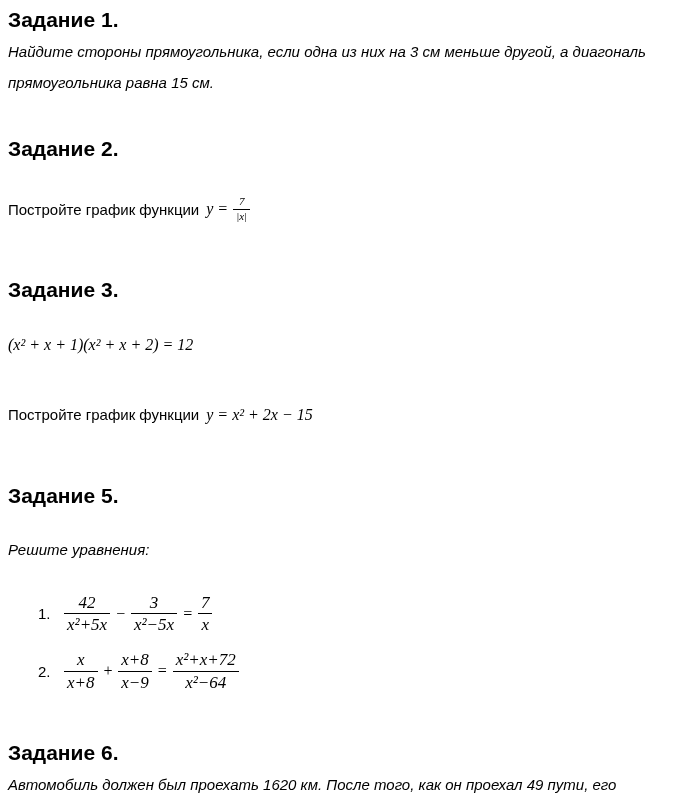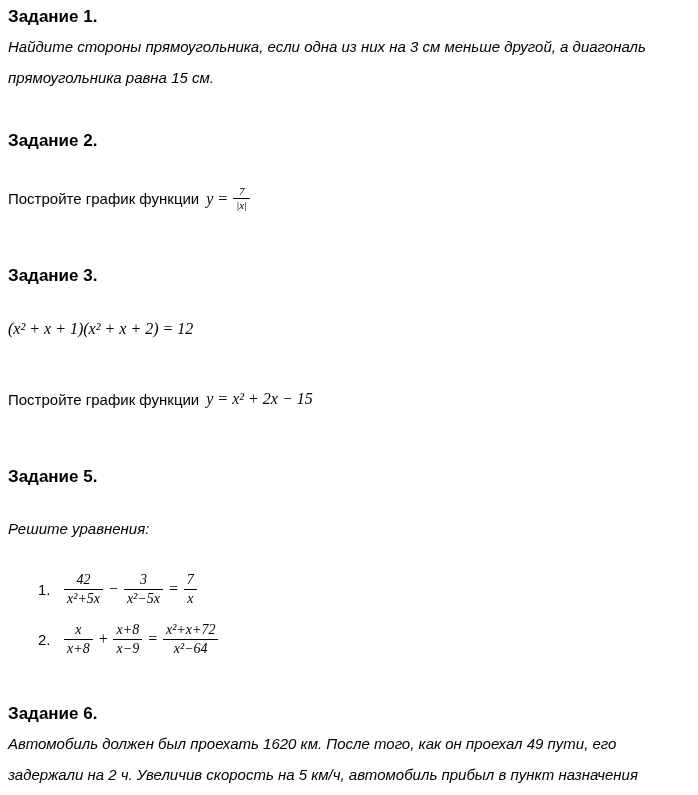--- a/index.html
+++ b/index.html
@@ -9,21 +9,21 @@
     min-height: 795px;
     margin: 0;
     padding: 6px 12px 10px 8px;
     font-family: "Liberation Sans", sans-serif;
     font-size: 15px;
     color: #000000;
   }
   section { margin: 0; }
   .task-title {
     font-weight: 700;
-    font-size: 17px;
+    font-size: 21px;
     margin: 0;
     line-height: 1.3;
   }
   .para {
     margin: 4px 0 0 0;
     line-height: 2.05;
     max-width: 682px;
     font-style: italic;
   }
   .line {
@@ -45,21 +45,21 @@
     display: inline-flex;
     flex-direction: column;
     align-items: stretch;
     text-align: center;
     vertical-align: middle;
     line-height: 1.25;
   }
   .frac .num { border-bottom: 1px solid #000; padding: 0 3px; }
   .frac .den { padding: 0 3px; }
   .frac-sm { font-size: 11px; }
-  .frac-md { font-size: 14px; }
+  .frac-md { font-size: 17px; }
   .eq-row {
     display: flex;
     align-items: center;
     gap: 10px;
     margin: 14px 0 0 30px;
   }
   .eq-row .marker {
     font-family: "Liberation Sans", sans-serif;
     font-style: normal;
     font-size: 15px;

